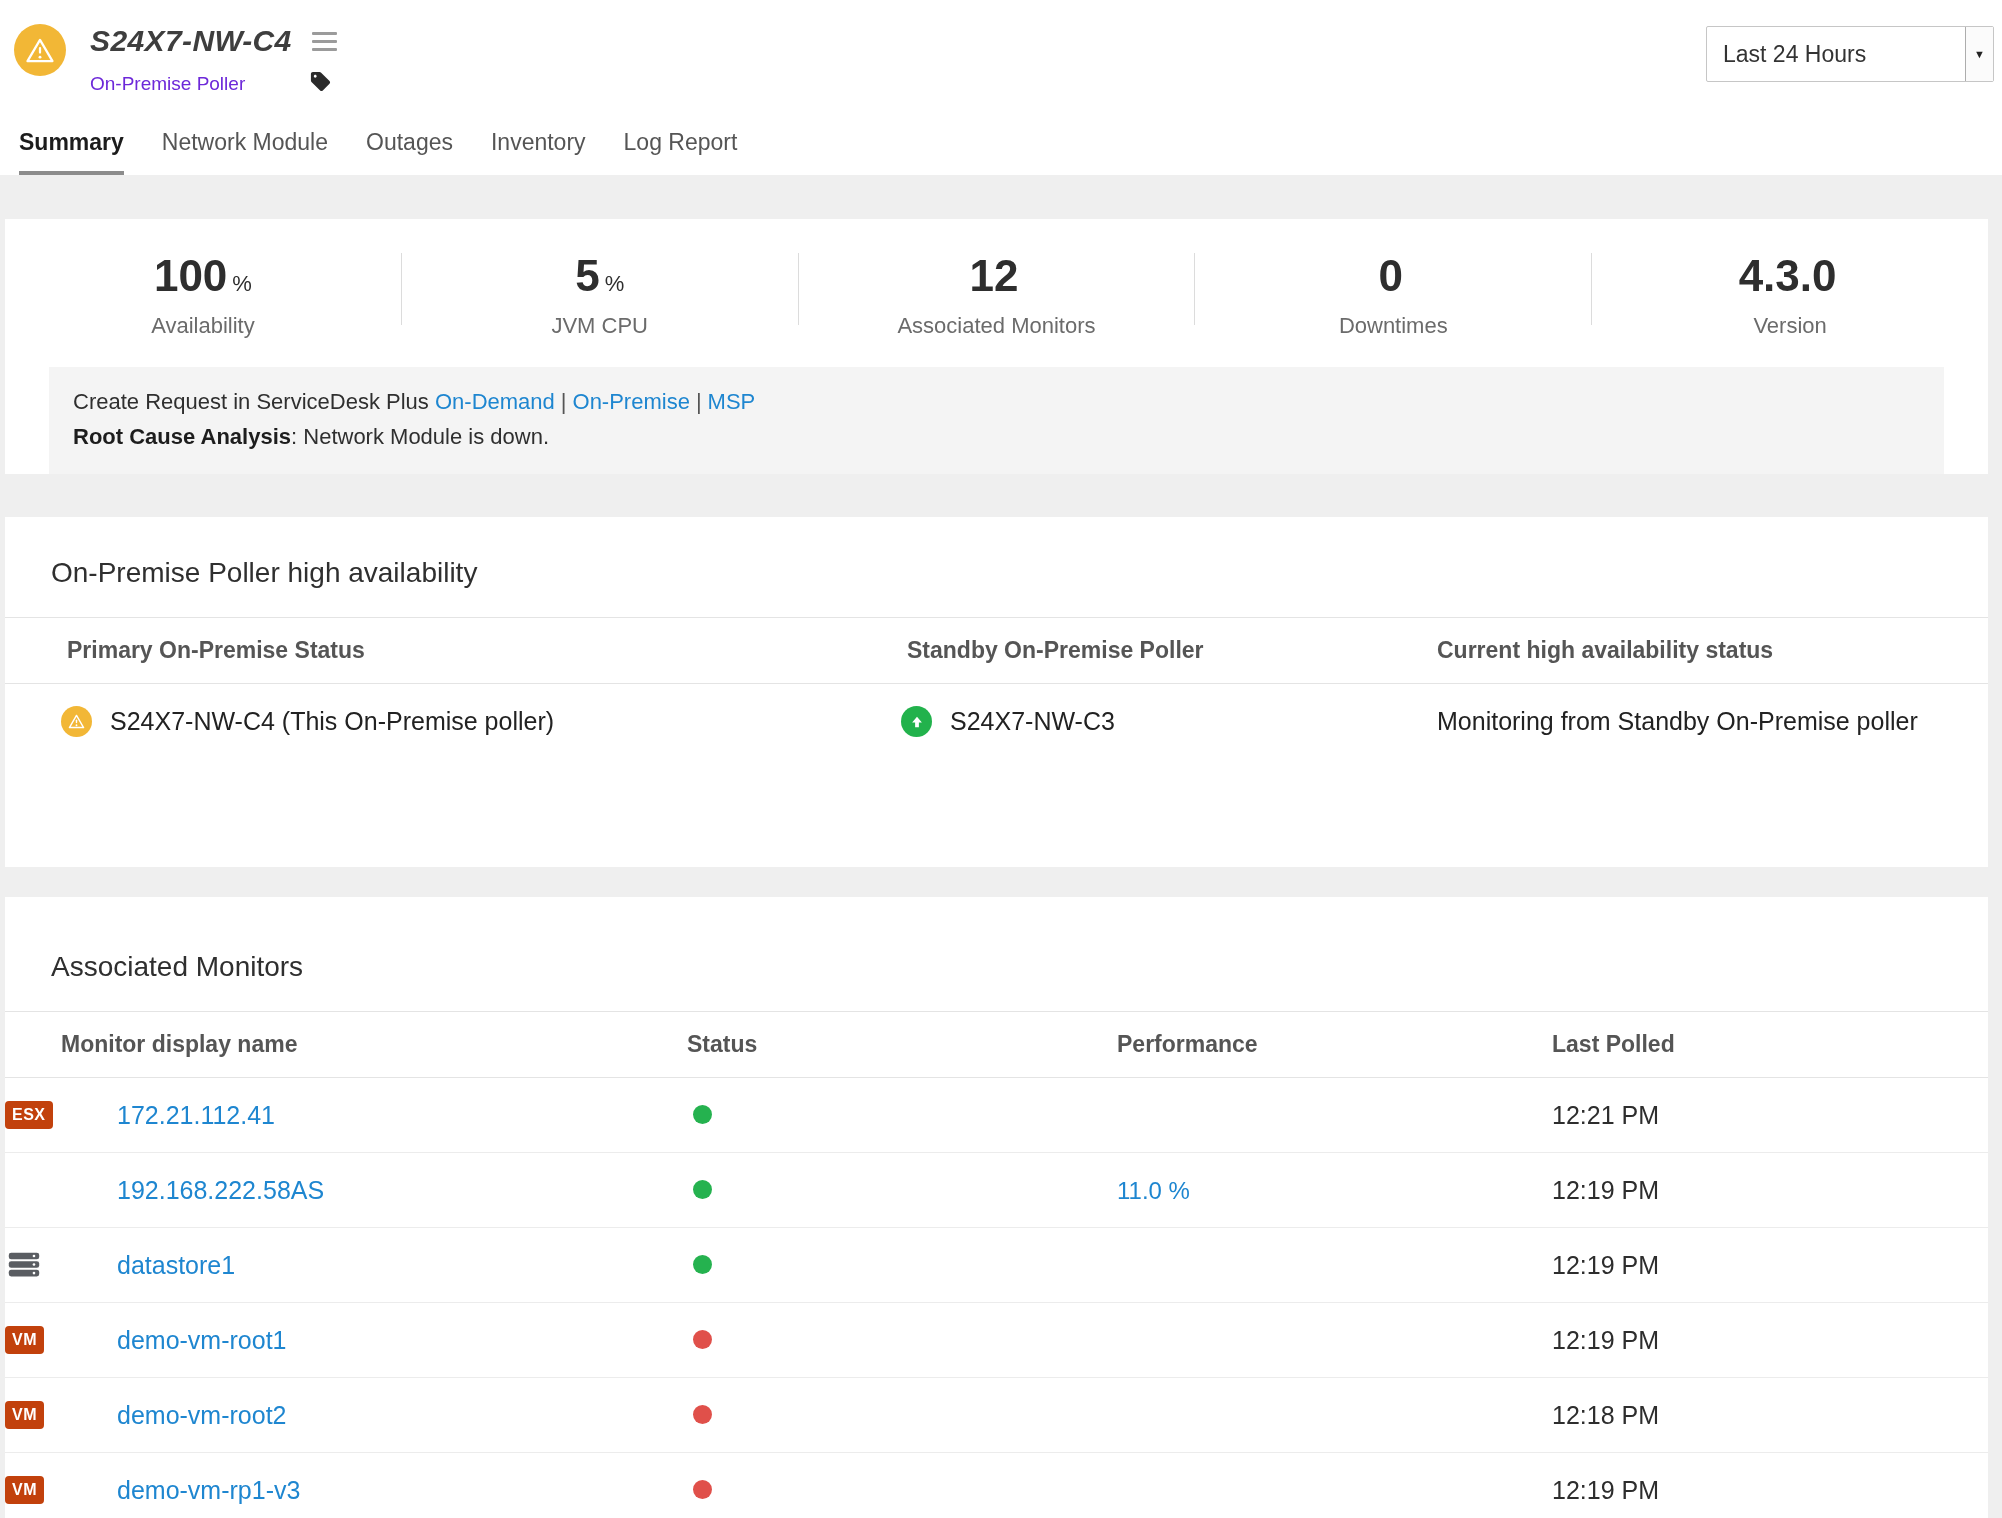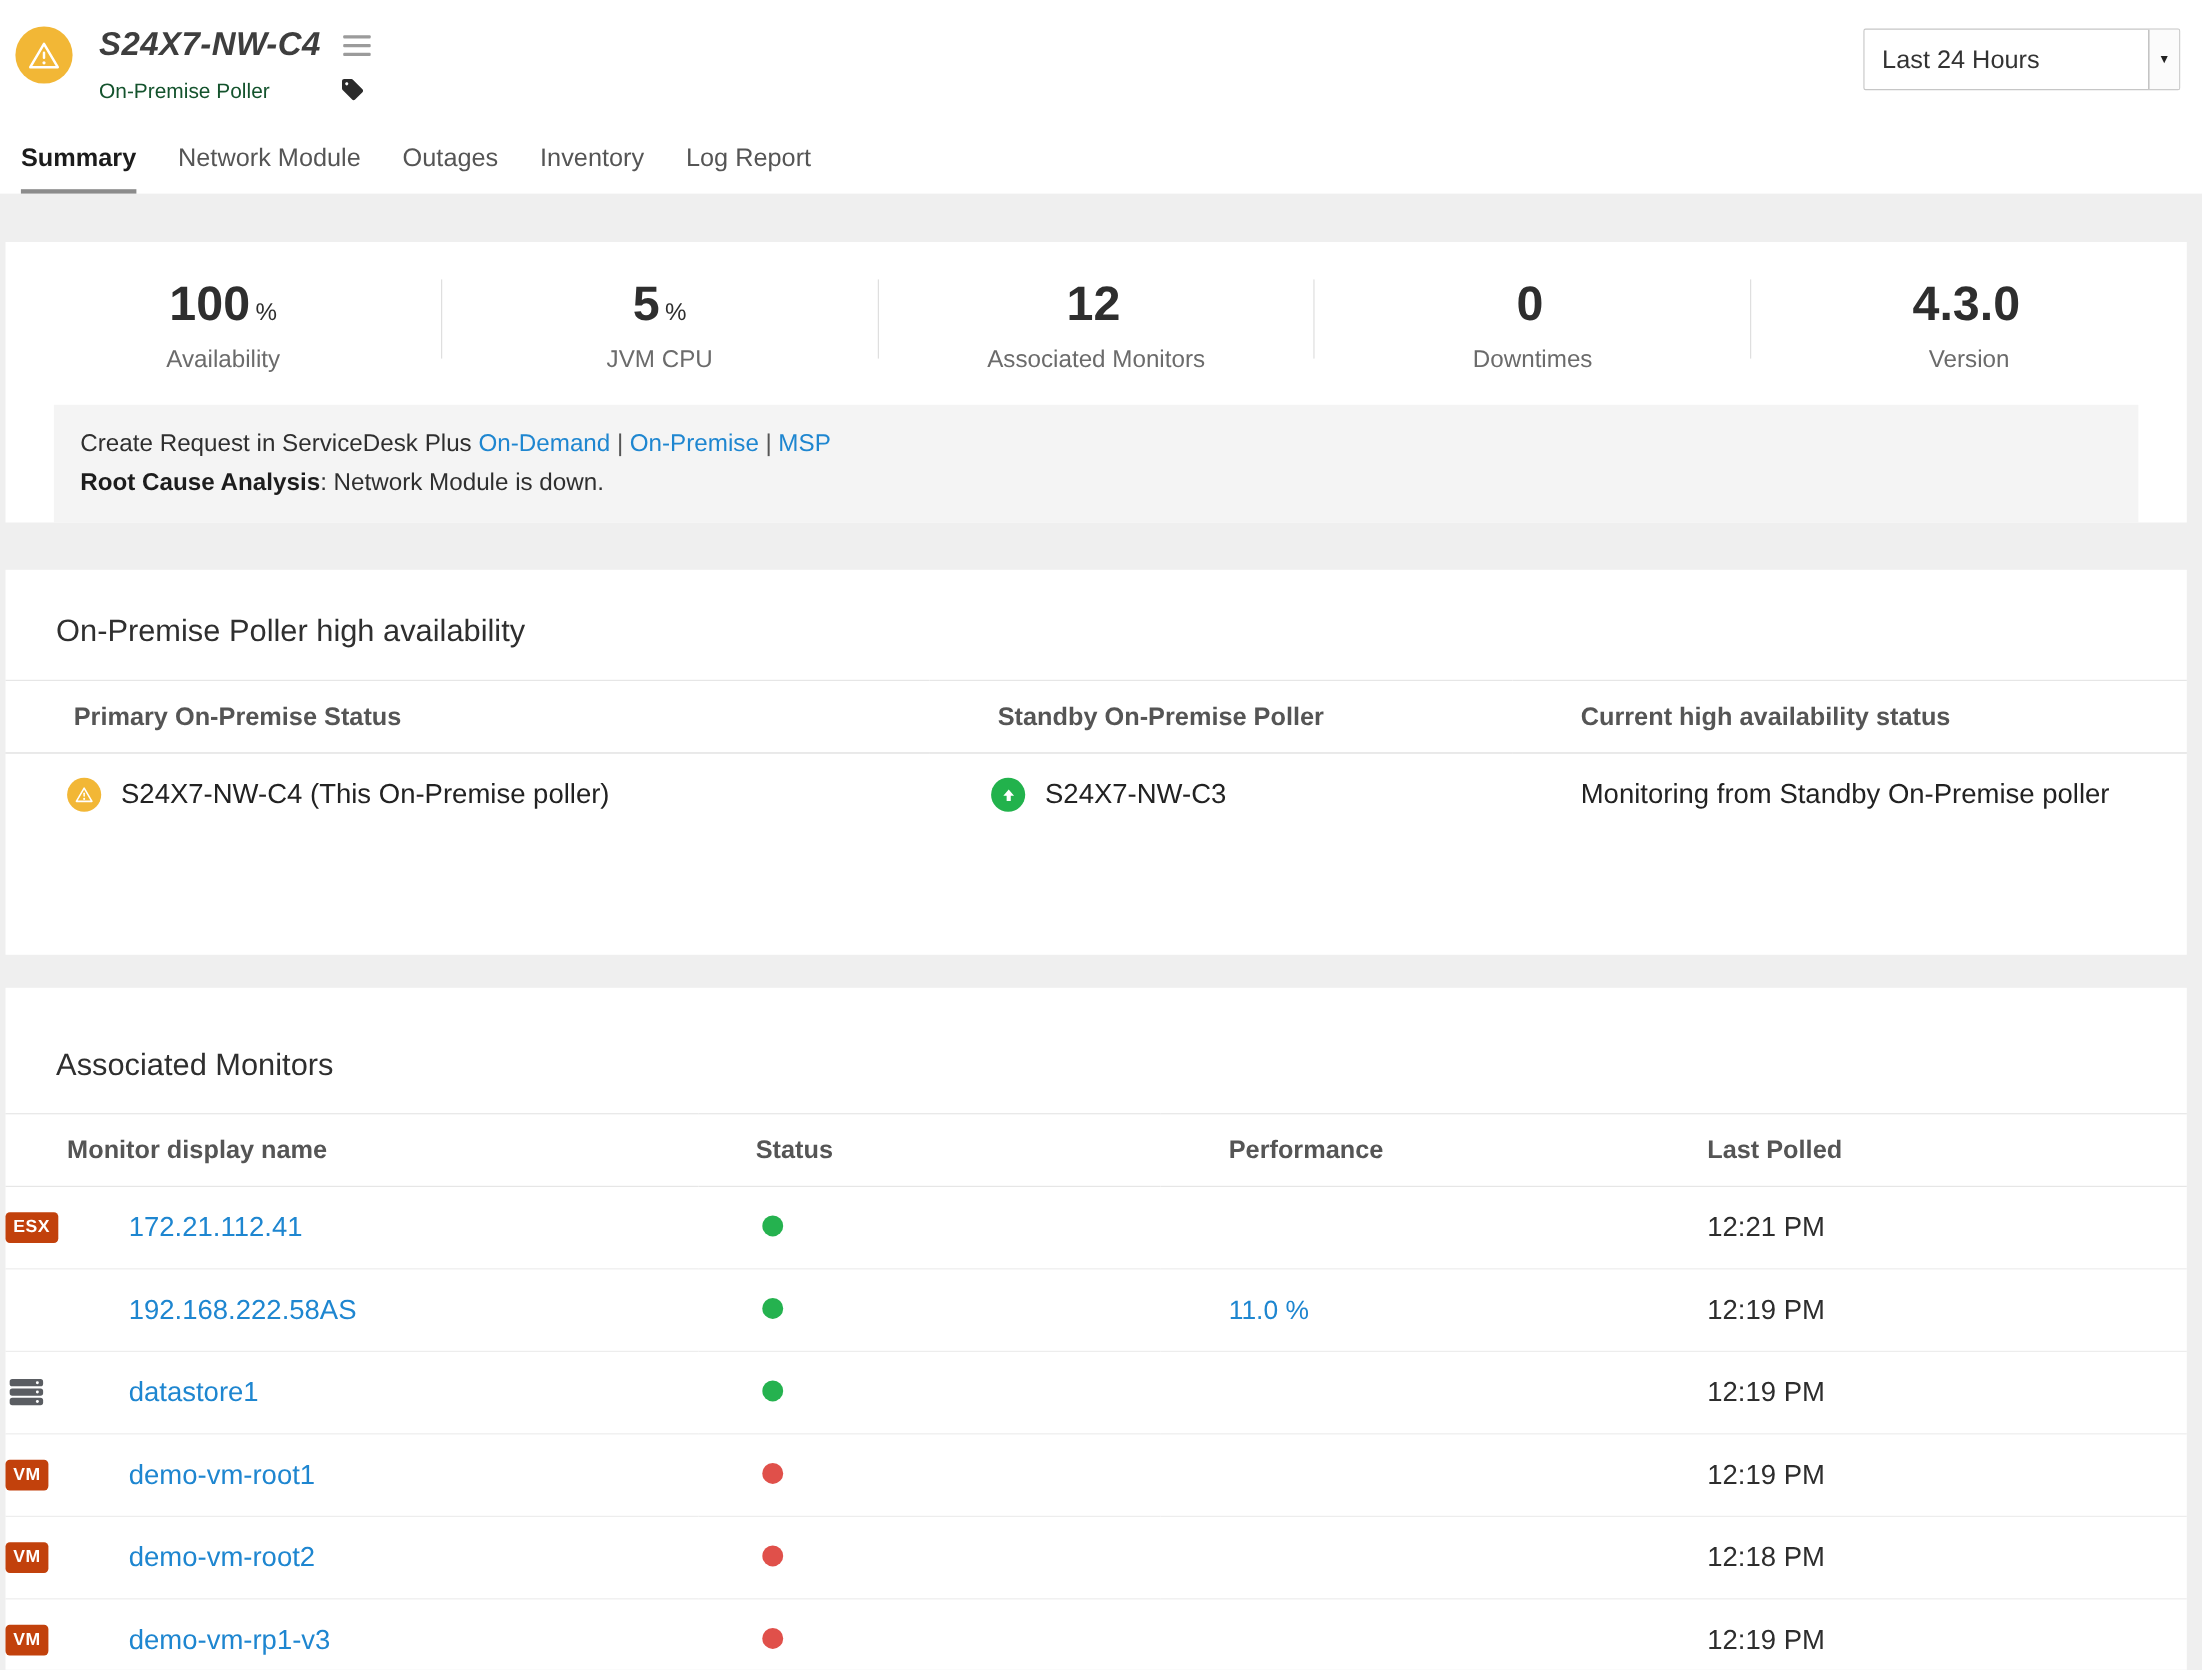--- a/index.html
+++ b/index.html
@@ -10,23 +10,23 @@
   .header { background:#fff; padding:24px 0 0 14px; position:relative; }
   .header-top { display:flex; align-items:flex-start; }
   .warn-badge { width:52px; height:52px; border-radius:50%; background:#F2B736;
                 display:flex; align-items:center; justify-content:center; flex:none; }
   .warn-badge.small { width:31px; height:31px; }
   .title-block { margin-left:24px; }
   .title-row { display:flex; align-items:center; gap:20px;font-style:italic; }
   .page-title { font-size:30px; font-weight:bold; color:#3e3e3e; letter-spacing:.4px; }
   .hamburger span { display:block; width:25px; height:3px; background:#9b9b9b; margin:5px 0; border-radius:1px; }
   .subtitle-row { margin-top:12px; display:flex; align-items:center; gap:64px; }
-  .subtitle-link { color:#14532d; font-size:19px; text-decoration:none; cursor:pointer; }
-
-  .time-select { position:absolute; right:20px; top:26px; width:288px; height:56px;
+  .subtitle-link { color:#6d28d9; font-size:19px; text-decoration:none; cursor:pointer; }
+
+  .time-select { position:absolute; right:8px; top:26px; width:288px; height:56px;
                  border:1px solid #c6c6c6; border-radius:2px; background:#fff;
                  display:flex; align-items:stretch; cursor:pointer; }
   .time-label { flex:1; display:flex; align-items:center; padding-left:16px; font-size:23px; color:#333; }
   .select-arrow-box { width:28px; border-left:1px solid #adadad; display:flex;
                       align-items:center; justify-content:center; background:#fbfbfb; }
   .select-arrow-box .arr { font-size:11px; color:#222; }
 
   .tabs { display:flex; gap:38px; margin-top:32px; padding-left:5px; }
   .tab { font-size:23px; color:#555; padding-bottom:15px; cursor:pointer; border-bottom:4px solid transparent; }
   .tab.active { color:#1c1c1c; font-weight:bold; border-bottom-color:#8c8c8c; }

